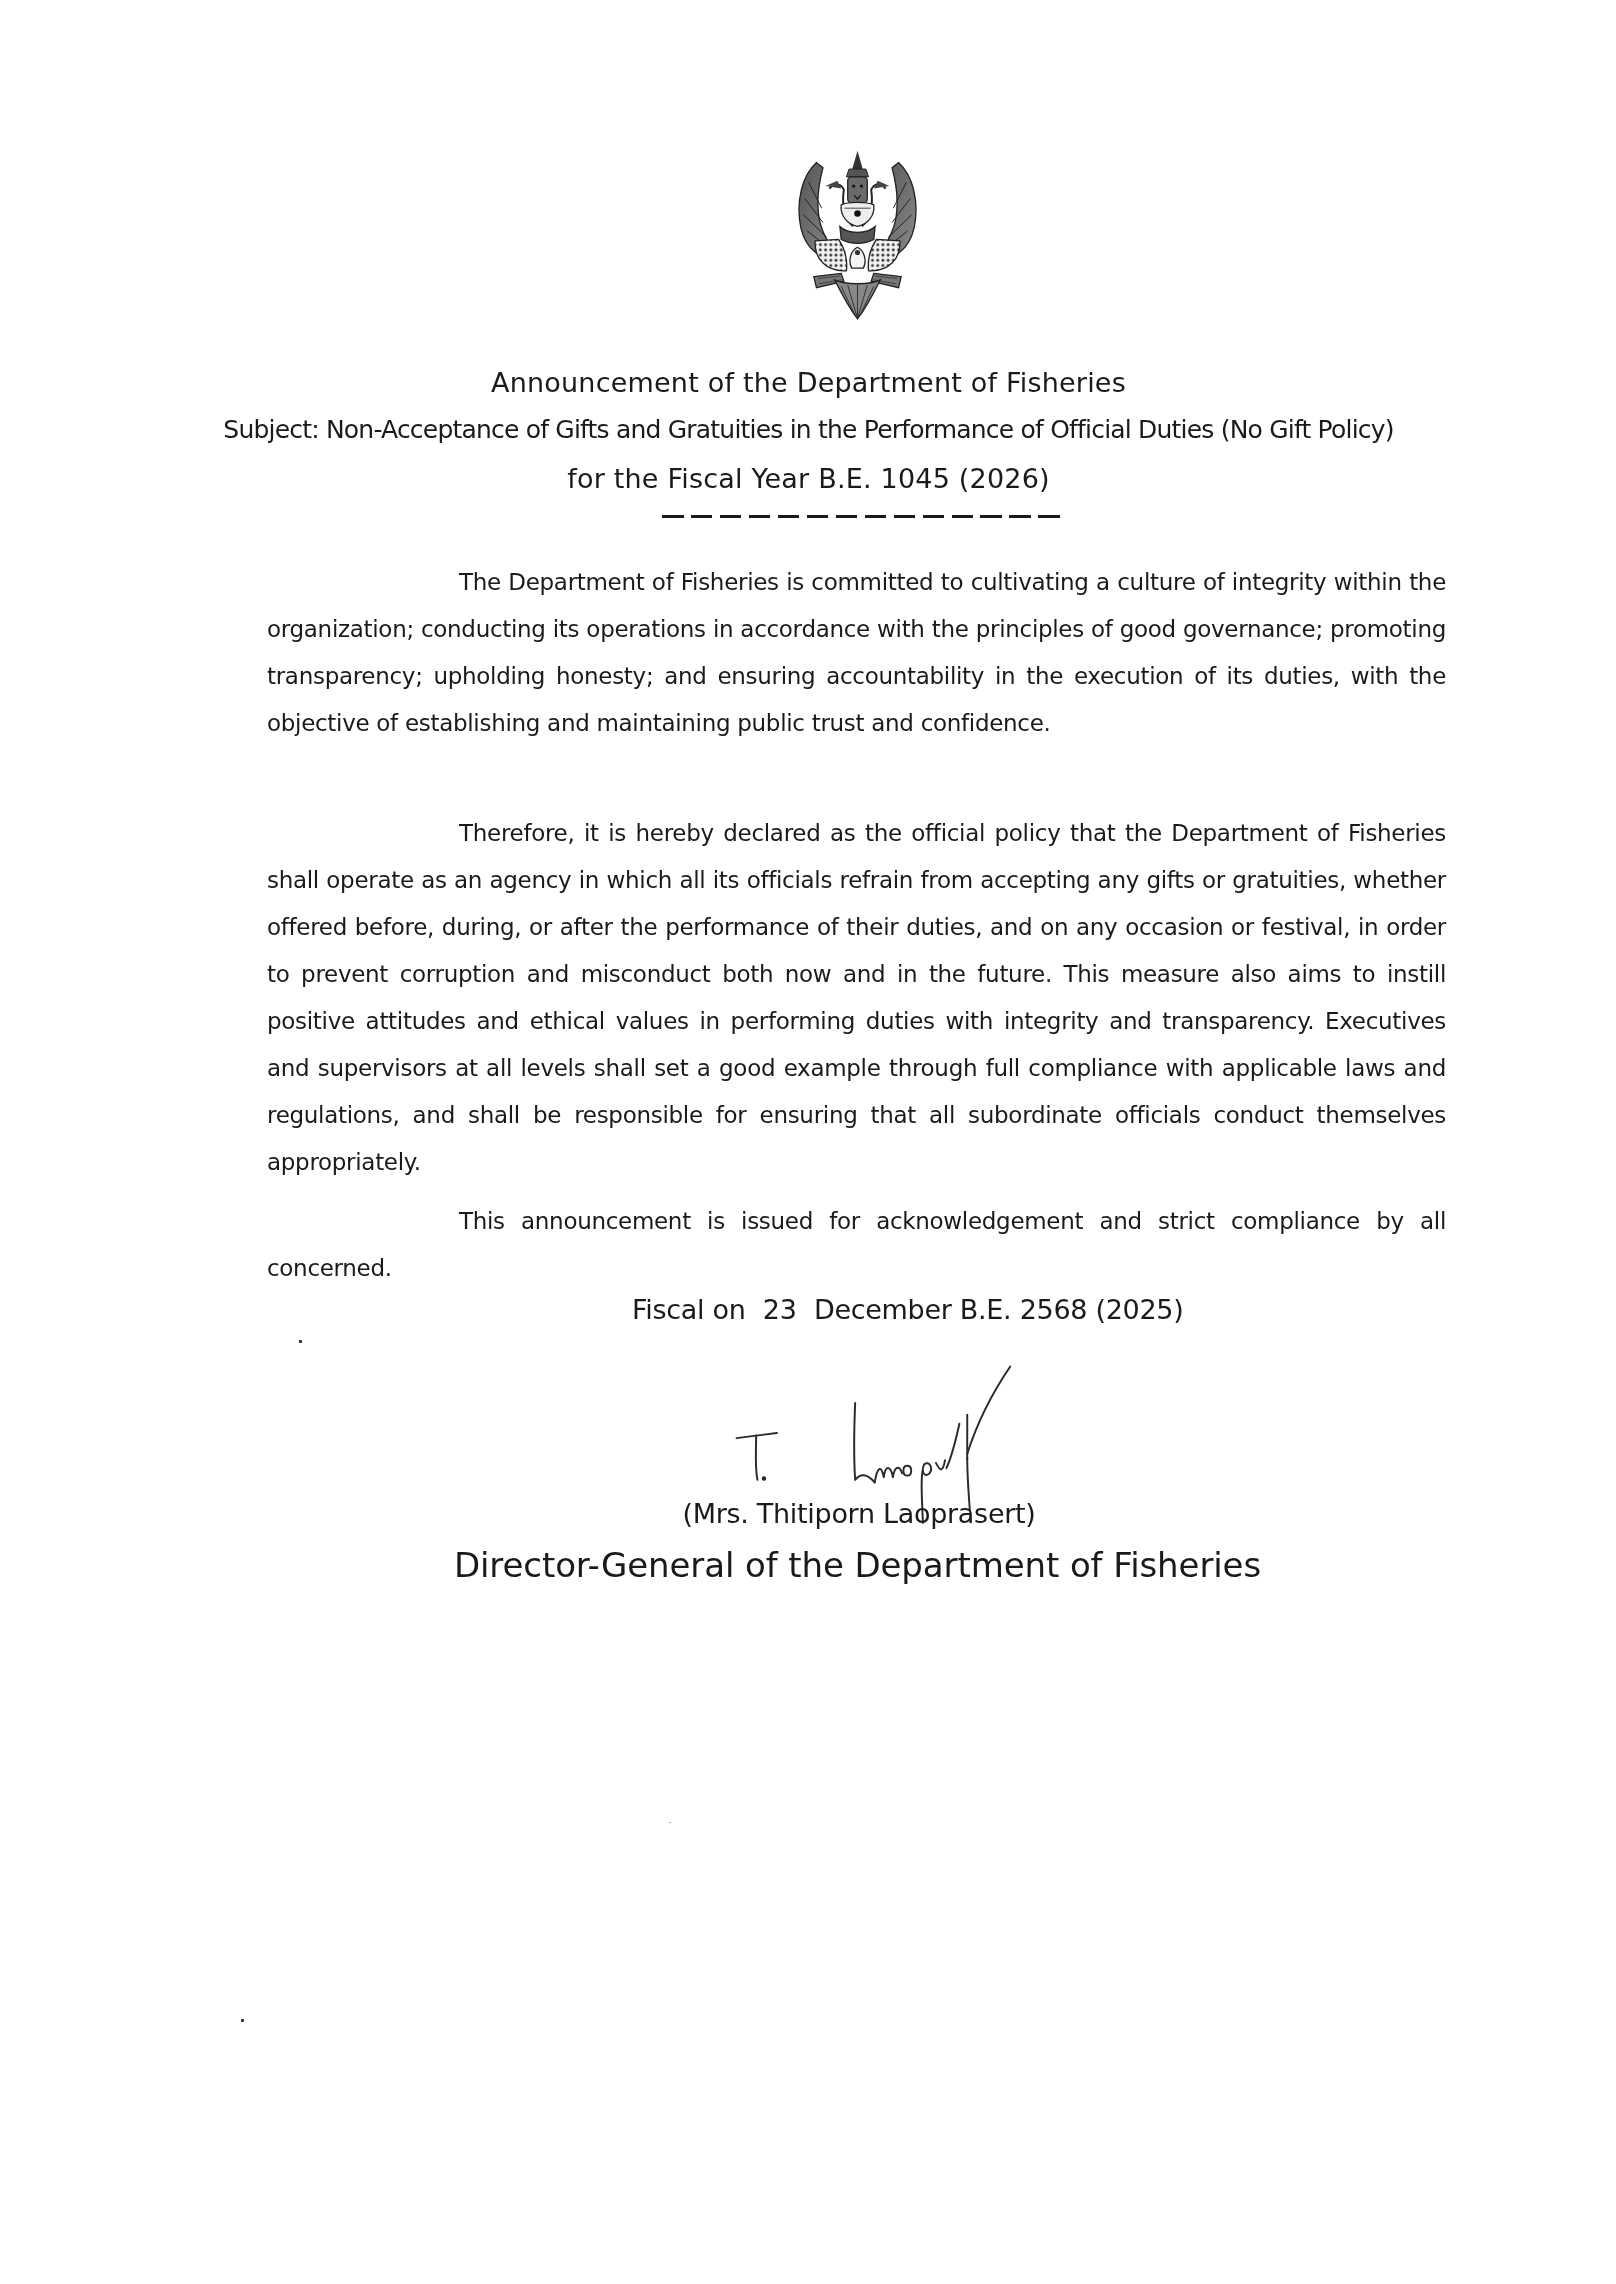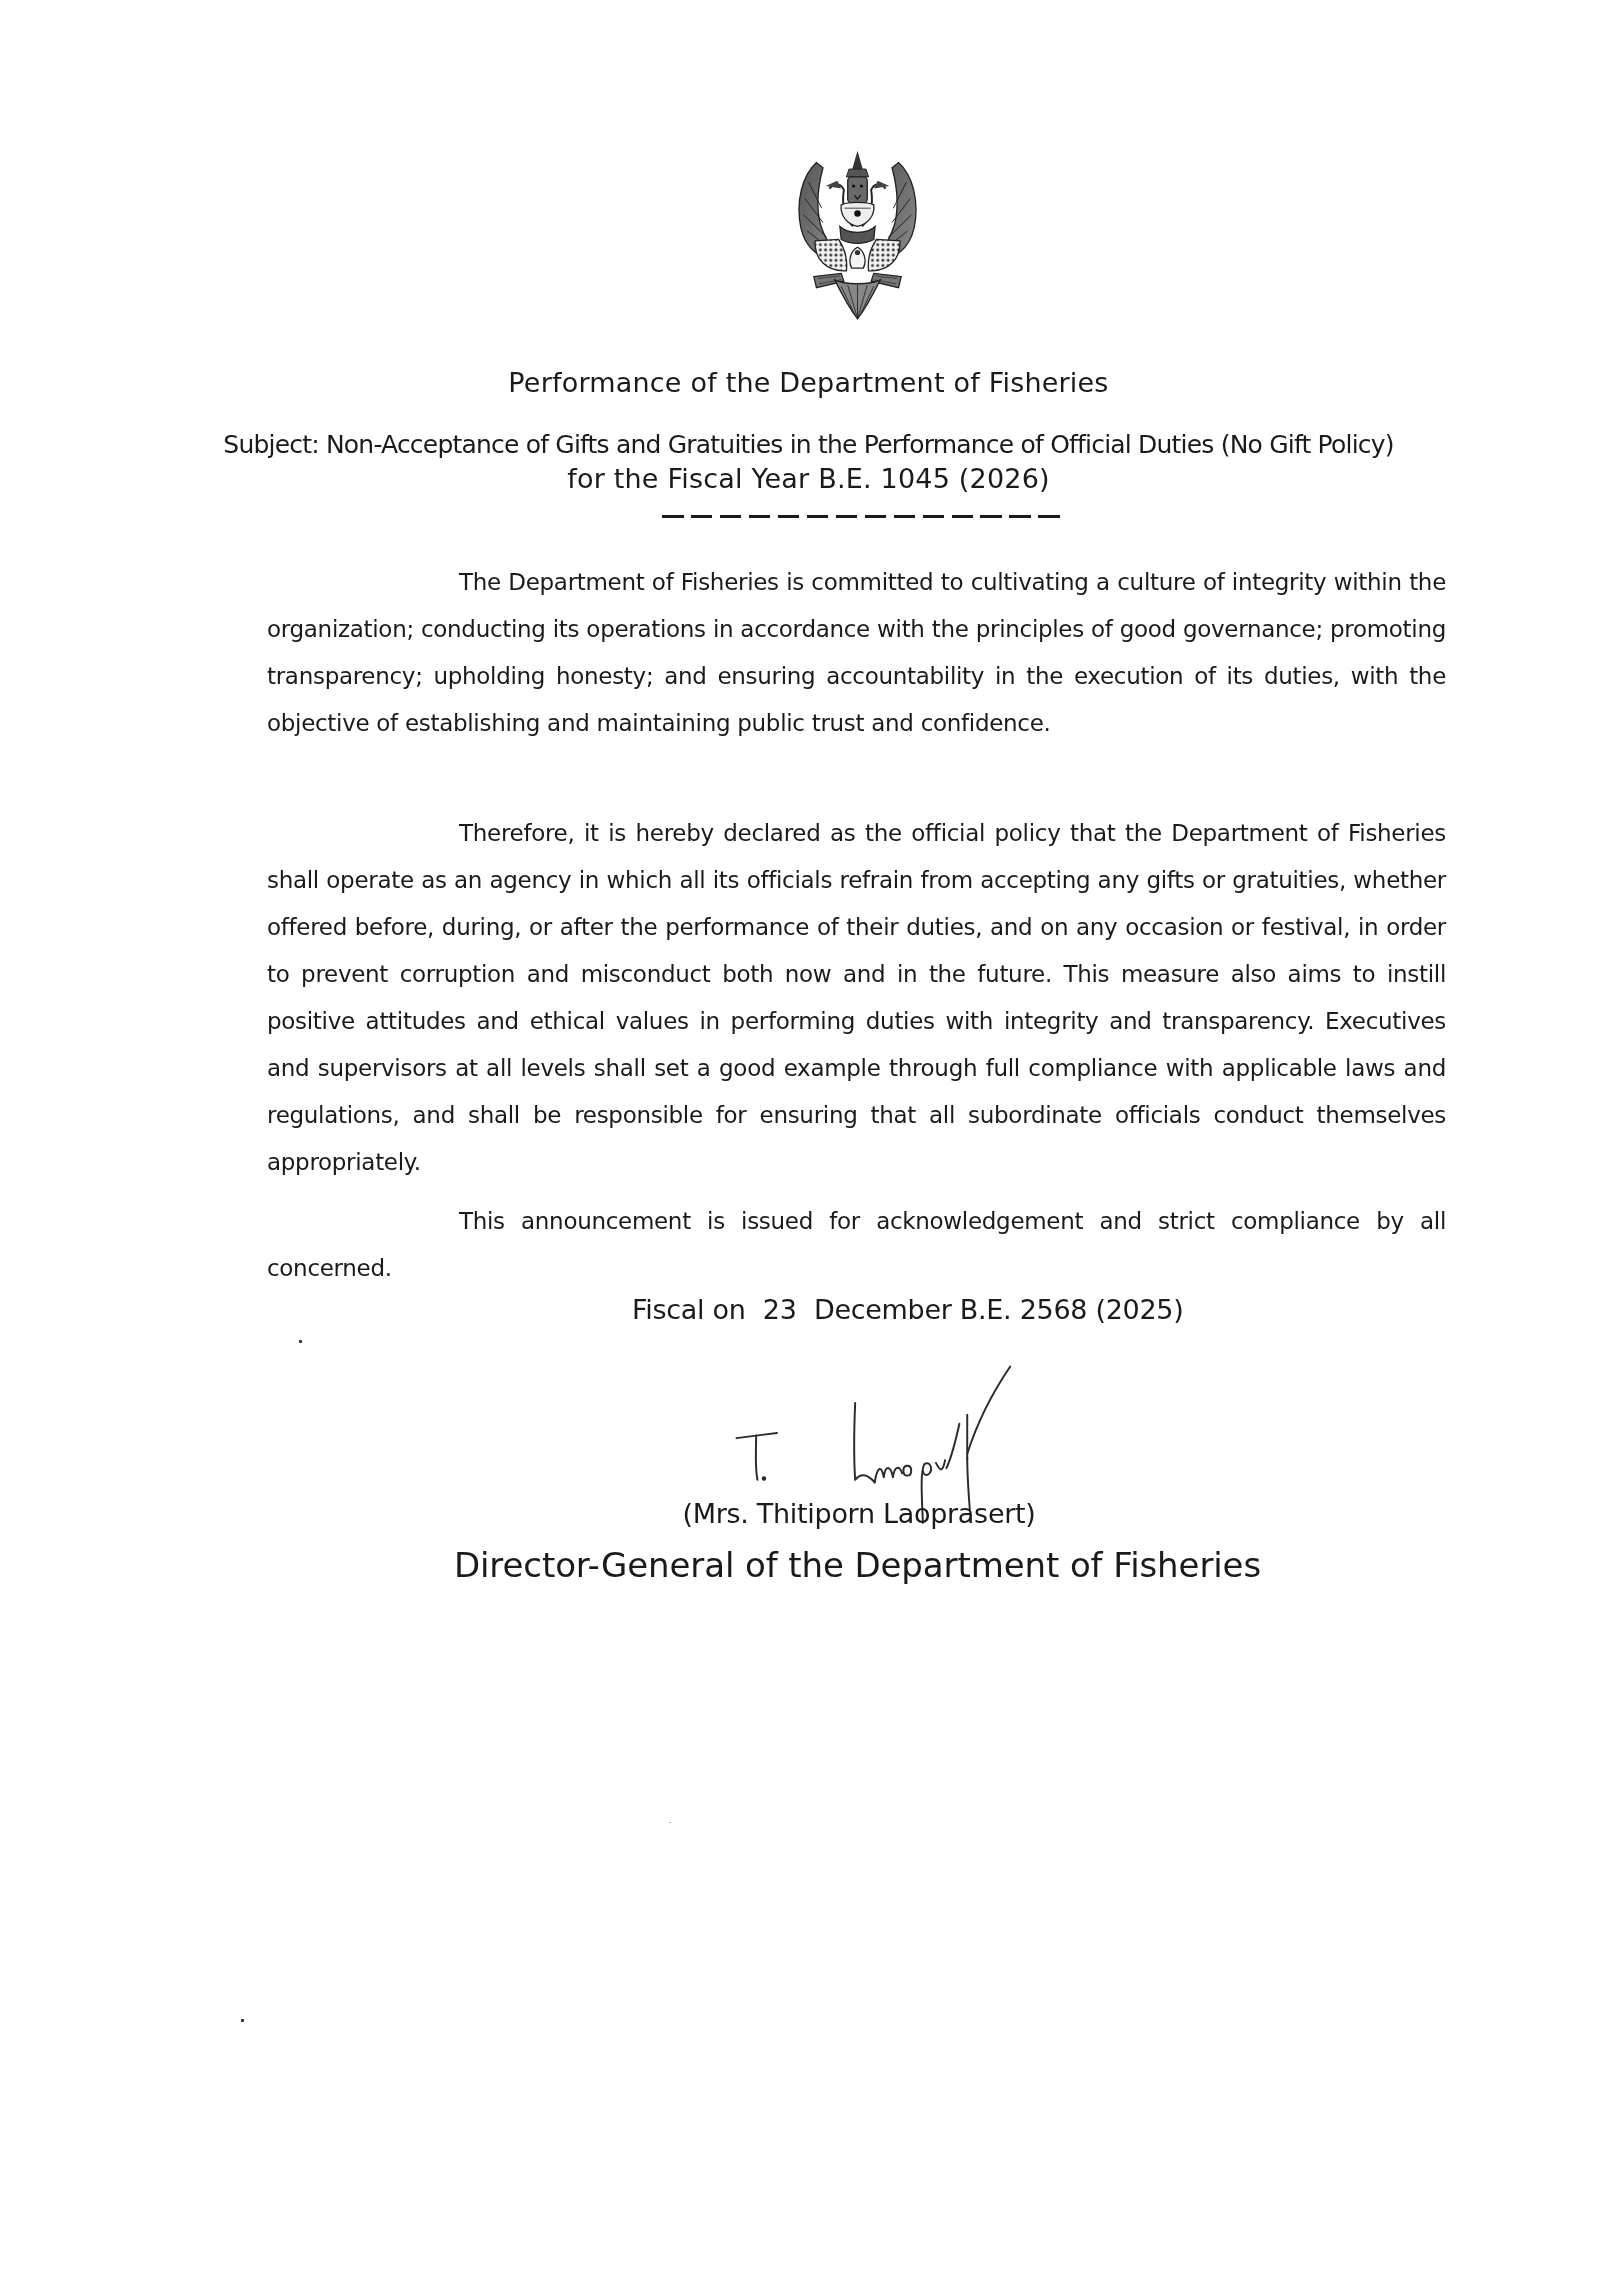--- a/index.html
+++ b/index.html
@@ -34,21 +34,21 @@
   .heading-line {
     position: absolute;
     left: 0;
     width: 1617px;
     text-align: center;
     font-size: 27px;
     letter-spacing: 0.2px;
     white-space: nowrap;
   }
   .h-title { top: 367px; }
-  .h-subject { top: 415px; font-size: 25px; letter-spacing: -0.8px; margin-top: 15px; }
+  .h-subject { top: 415px; font-size: 25px; letter-spacing: -0.8px; }
   .h-fiscal { top: 463px; }
   .divider {
     position: absolute;
     left: 662px;
     top: 515px;
     width: 398px;
     height: 5.2px;
     display: flex;
     justify-content: space-between;
   }
@@ -176,21 +176,21 @@
 
     <path d="M58 205 L100 200 L104 212 L62 222 Z" fill="#777" stroke="#222" stroke-width="2"></path>
     <path d="M192 205 L150 200 L146 212 L188 222 Z" fill="#777" stroke="#222" stroke-width="2"></path>
     <path d="M64 208 L98 204 M66 216 L100 210" stroke="#222" stroke-width="1"></path>
     <path d="M186 208 L152 204 M184 216 L150 210" stroke="#222" stroke-width="1"></path>
 
     <path d="M90 210 C100 230 110 250 125 270 C140 250 150 230 160 210 C145 218 105 218 90 210 Z" fill="#888" stroke="#222" stroke-width="2"></path>
     <path d="M100 220 L120 262 M110 218 L124 266 M125 218 L125 270 M140 218 L126 266 M150 220 L130 262" stroke="#222" stroke-width="1.3" fill="none"></path>
   </svg>
 
-  <div class="heading-line h-title">Performance of the Department of Fisheries</div>
+  <div class="heading-line h-title">Announcement of the Department of Fisheries</div>
   <div class="heading-line h-subject">Subject: Non-Acceptance of Gifts and Gratuities in the Performance of Official Duties (No Gift Policy)</div>
   <div class="heading-line h-fiscal">for the Fiscal Year B.E. 1045 (2026)</div>
 
   <div class="divider">
     <span></span>
       <span></span>
       <span></span>
       <span></span>
       <span></span>
       <span></span>

